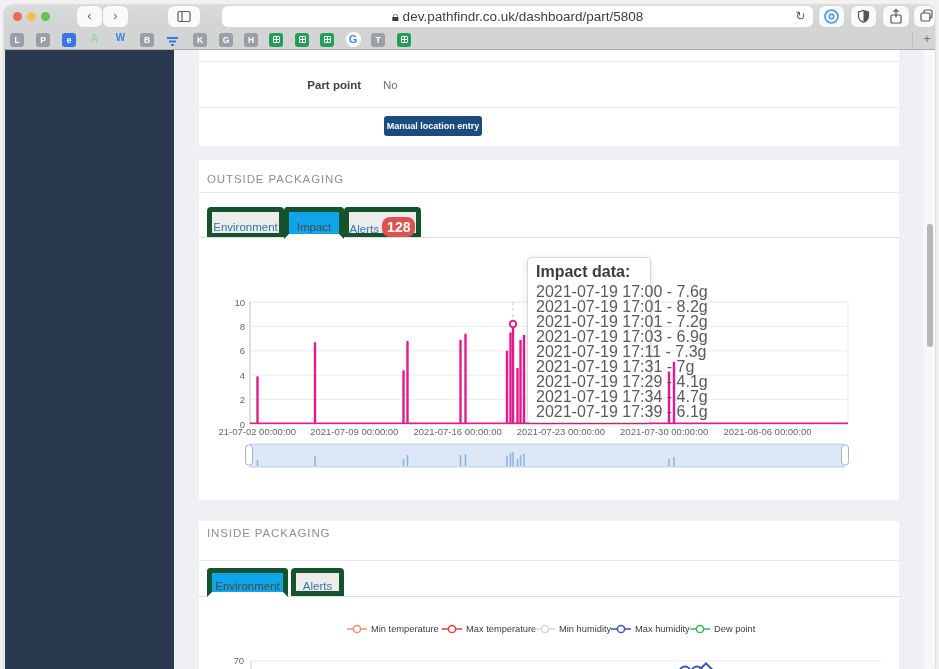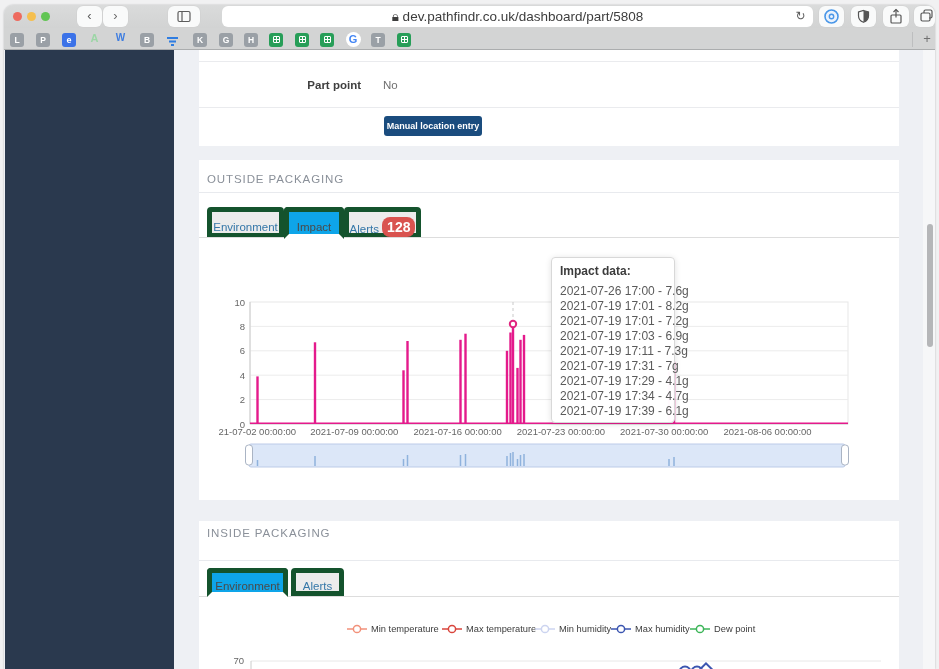--- a/index.html
+++ b/index.html
@@ -180,23 +180,23 @@
       <line x1="322.5" y1="231" x2="322.5" y2="224"></line>
       <line x1="325.5" y1="231" x2="325.5" y2="220"></line>
       <line x1="329" y1="231" x2="329" y2="219"></line>
       <line x1="474" y1="231" x2="474" y2="224"></line>
       <line x1="479" y1="231" x2="479" y2="222"></line>
     </g>
     <rect x="50.5" y="210" width="7" height="20" rx="3" fill="#fff" stroke="#aab4c4"></rect>
     <rect x="646.5" y="210" width="7" height="20" rx="3" fill="#fff" stroke="#aab4c4"></rect>
   </svg>
 
-  <div class="abs" style="left:523px;top:252px;width:124px;height:166px;background:rgba(255,255,255,.98);border:1px solid #d8d8d8;border-radius:4px;box-shadow:0 1px 6px rgba(0,0,0,.12);padding:6px 0 0 8px;font-size:12px;white-space:nowrap;color:#5a5a5a;line-height:15px;z-index:5;margin-left:24px;">
+  <div class="abs" style="left:523px;top:252px;width:124px;height:166px;background:rgba(255,255,255,.98);border:1px solid #d8d8d8;border-radius:4px;box-shadow:0 1px 6px rgba(0,0,0,.12);padding:6px 0 0 8px;font-size:16px;white-space:nowrap;color:#5a5a5a;line-height:15px;z-index:5;">
     <div style="font-weight:bold;color:#3c3c3c;margin-bottom:5px;">Impact data:</div>
-    <div>2021-07-26 17:00 - 7.6g</div>
+    <div>2021-07-19 17:00 - 7.6g</div>
     <div>2021-07-19 17:01 - 8.2g</div>
     <div>2021-07-19 17:01 - 7.2g</div>
     <div>2021-07-19 17:03 - 6.9g</div>
     <div>2021-07-19 17:11 - 7.3g</div>
     <div>2021-07-19 17:31 - 7g</div>
     <div>2021-07-19 17:29 - 4.1g</div>
     <div>2021-07-19 17:34 - 4.7g</div>
     <div>2021-07-19 17:39 - 6.1g</div>
   </div>
 

